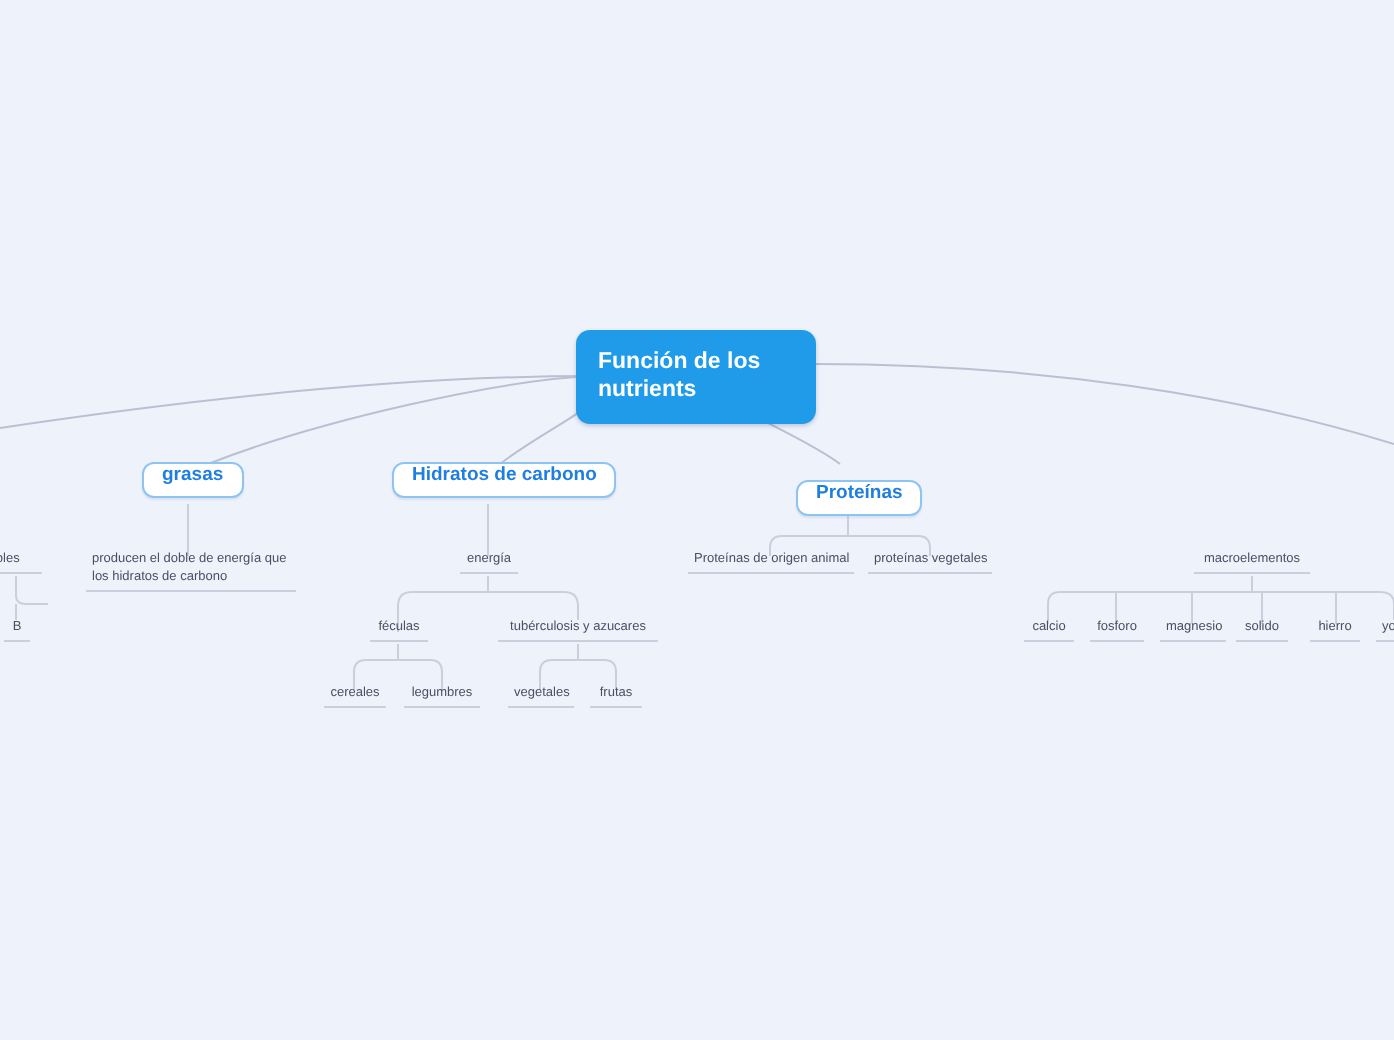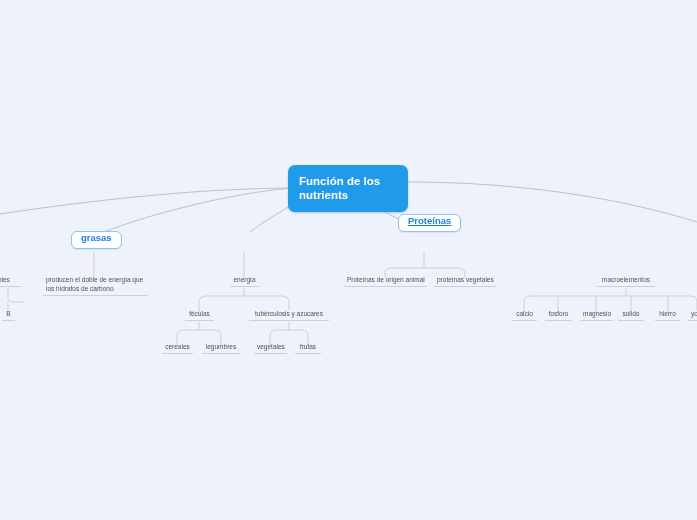--- a/index.html
+++ b/index.html
@@ -130,22 +130,25 @@
   </svg>
 
   <div class="node node-root" style="left:288px; top:165px; width:120px;">
     <span>Función de los nutrients</span>
   </div>
 
   <div class="node node-l1" style="left:71px; top:231px;">
     <span>grasas</span>
   </div>
 
-
-  <div class="node node-l1" style="left:398px; top:214px;text-decoration:underline;">
+  <div class="node node-l1" style="left:196px; top:231px;">
+    <span>Hidratos de carbono</span>
+  </div>
+
+  <div class="node node-l1" style="left:398px; top:240px;">
     <span>Proteínas</span>
   </div>
 
   <div class="node node-text wrap" style="left:43px; top:276px; width:105px;">
     <span>producen el doble de energía que los hidratos de carbono</span>
   </div>
 
   <div class="node node-text" style="left:230px; top:276px; width:29px;">
     <span>energía</span>
   </div>

